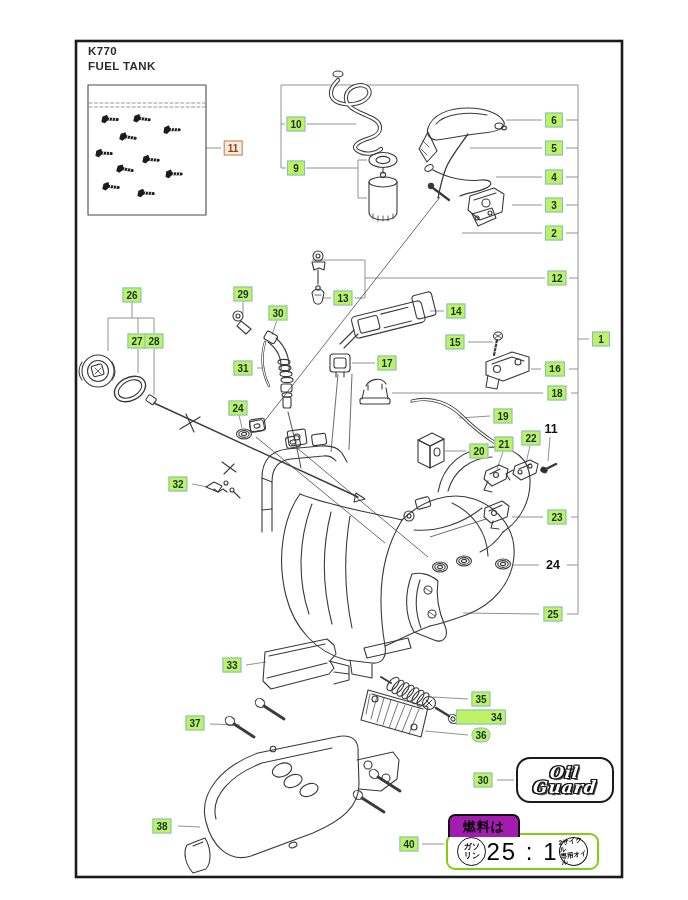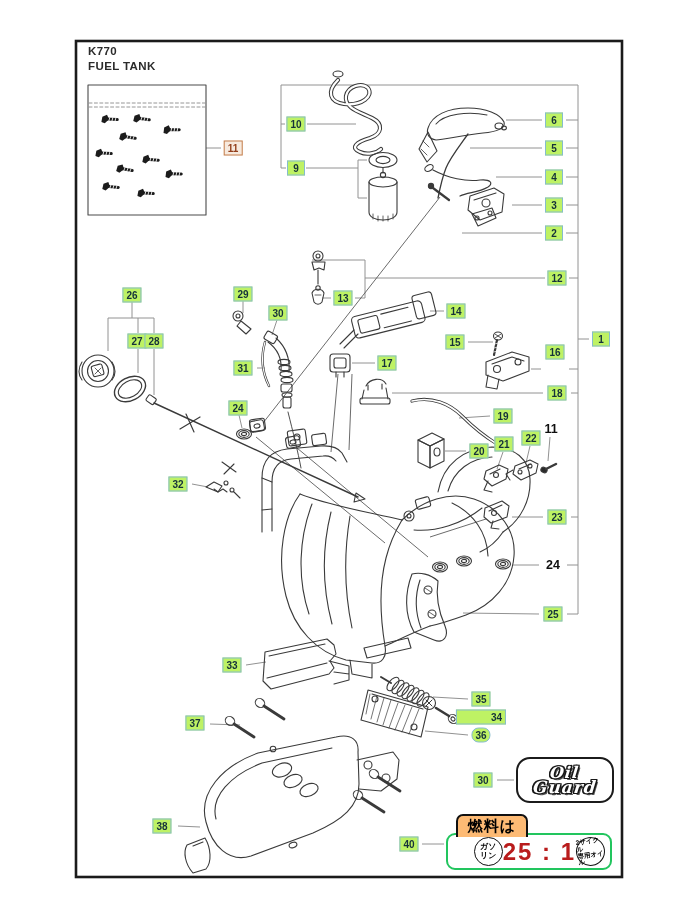--- a/index.html
+++ b/index.html
@@ -16,32 +16,32 @@
   .callout.plain{background:transparent;border:none;color:#0f0f0f;font-size:12.5px;padding:0;}
   .oilguard{position:absolute;left:516px;top:757px;width:94px;height:42px;
             border:2px solid #1b1b1b;border-radius:14px;background:#fff;
             display:flex;flex-direction:column;justify-content:center;align-items:center;}
   .oilguard .og{font-family:"DejaVu Serif",serif;font-style:italic;font-weight:bold;
             color:#fff;line-height:.95;letter-spacing:1px;transform:skewX(-6deg);
             text-shadow:-1.4px -1.4px 0 #181818,1.4px -1.4px 0 #181818,-1.4px 1.4px 0 #181818,
                         1.4px 1.4px 0 #181818,-1.4px 0 0 #181818,1.4px 0 0 #181818,
                         0 -1.4px 0 #181818,0 1.4px 0 #181818,2.4px 2.4px 0 #555;}
   .og1{font-size:16px;} .og2{font-size:17px;margin-top:-1px;}
-  .fuel-tab{position:absolute;left:448px;top:814px;width:68px;height:21px;background:#fdba74;
+  .fuel-tab{position:absolute;left:448px;top:814px;width:68px;height:21px;background:#a21caf;
             border:2px solid #101010;border-bottom:none;border-radius:7px 7px 0 0;z-index:2;
             display:flex;align-items:center;justify-content:center;
-            font-size:15px;font-weight:bold;color:#000;letter-spacing:1px;margin-left:8px;}
-  .fuel-box{position:absolute;left:446px;top:833px;width:166px;height:37px;background:#fff;
-            border:2px solid #22c55e;border-radius:9px;display:flex;align-items:center;
-            justify-content:flex-end;padding:0 5px;box-sizing:border-box;}
+            font-size:13px;font-weight:bold;color:#000;letter-spacing:1px;}
+  .fuel-box{position:absolute;left:446px;top:833px;width:153px;height:37px;background:#fff;
+            border:2px solid #84cc16;border-radius:9px;display:flex;align-items:center;
+            justify-content:center;padding:0 5px;box-sizing:border-box;}
   .fuel-circle{width:27px;height:27px;border:1.5px solid #101010;border-radius:50%;
             display:flex;flex-direction:column;align-items:center;justify-content:center;
             font-weight:bold;color:#000;line-height:1.05;flex:0 0 auto;background:#fff;}
   .fc-l{font-size:8px;} .fc-r{font-size:6.5px;transform:rotate(-8deg);}
-  .fuel-ratio{font-size:24px;font-weight:bold;color:#b91c1c;letter-spacing:2px;
+  .fuel-ratio{font-size:24px;font-weight:normal;color:#000000;letter-spacing:2px;
             font-family:"Liberation Sans",sans-serif;}
 </style>
 </head>
 <body>
 
 <div class="page">
 
   <svg class="diagram-svg" width="688" height="900" viewBox="0 0 688 900">
     <defs>
       <g id="sw">
@@ -400,21 +400,21 @@
       <div class="callout box" style="left: 554px; top: 148px;">5</div>
       <div class="callout box" style="left: 554px; top: 120px;">6</div>
       <div class="callout box" style="left: 296px; top: 168px;">9</div>
       <div class="callout box" style="left: 296px; top: 124px;">10</div>
       <div class="callout highlight" style="left: 233px; top: 148px;">11</div>
       <div class="callout plain" style="left: 551px; top: 429px;">11</div>
       <div class="callout box" style="left: 557px; top: 278px;">12</div>
       <div class="callout box" style="left: 343px; top: 298px;">13</div>
       <div class="callout box" style="left: 456px; top: 311px;">14</div>
       <div class="callout box" style="left: 455px; top: 342px;">15</div>
-      <div class="callout box" style="left: 555px; top: 352px;">16</div>
+      <div class="callout box" style="left: 555px; top: 369px; font-family: Liberation Mono, monospace;">16</div>
       <div class="callout box" style="left: 387px; top: 363px;">17</div>
       <div class="callout box" style="left: 557px; top: 393px;">18</div>
       <div class="callout box" style="left: 503px; top: 416px;">19</div>
       <div class="callout box" style="left: 479px; top: 451px;">20</div>
       <div class="callout box" style="left: 504px; top: 444px;">21</div>
       <div class="callout box" style="left: 531px; top: 438px;">22</div>
       <div class="callout box" style="left: 557px; top: 517px;">23</div>
       <div class="callout box" style="left: 238px; top: 408px;">24</div>
       <div class="callout plain" style="left: 553px; top: 565px;">24</div>
       <div class="callout box" style="left: 553px; top: 614px;">25</div>

